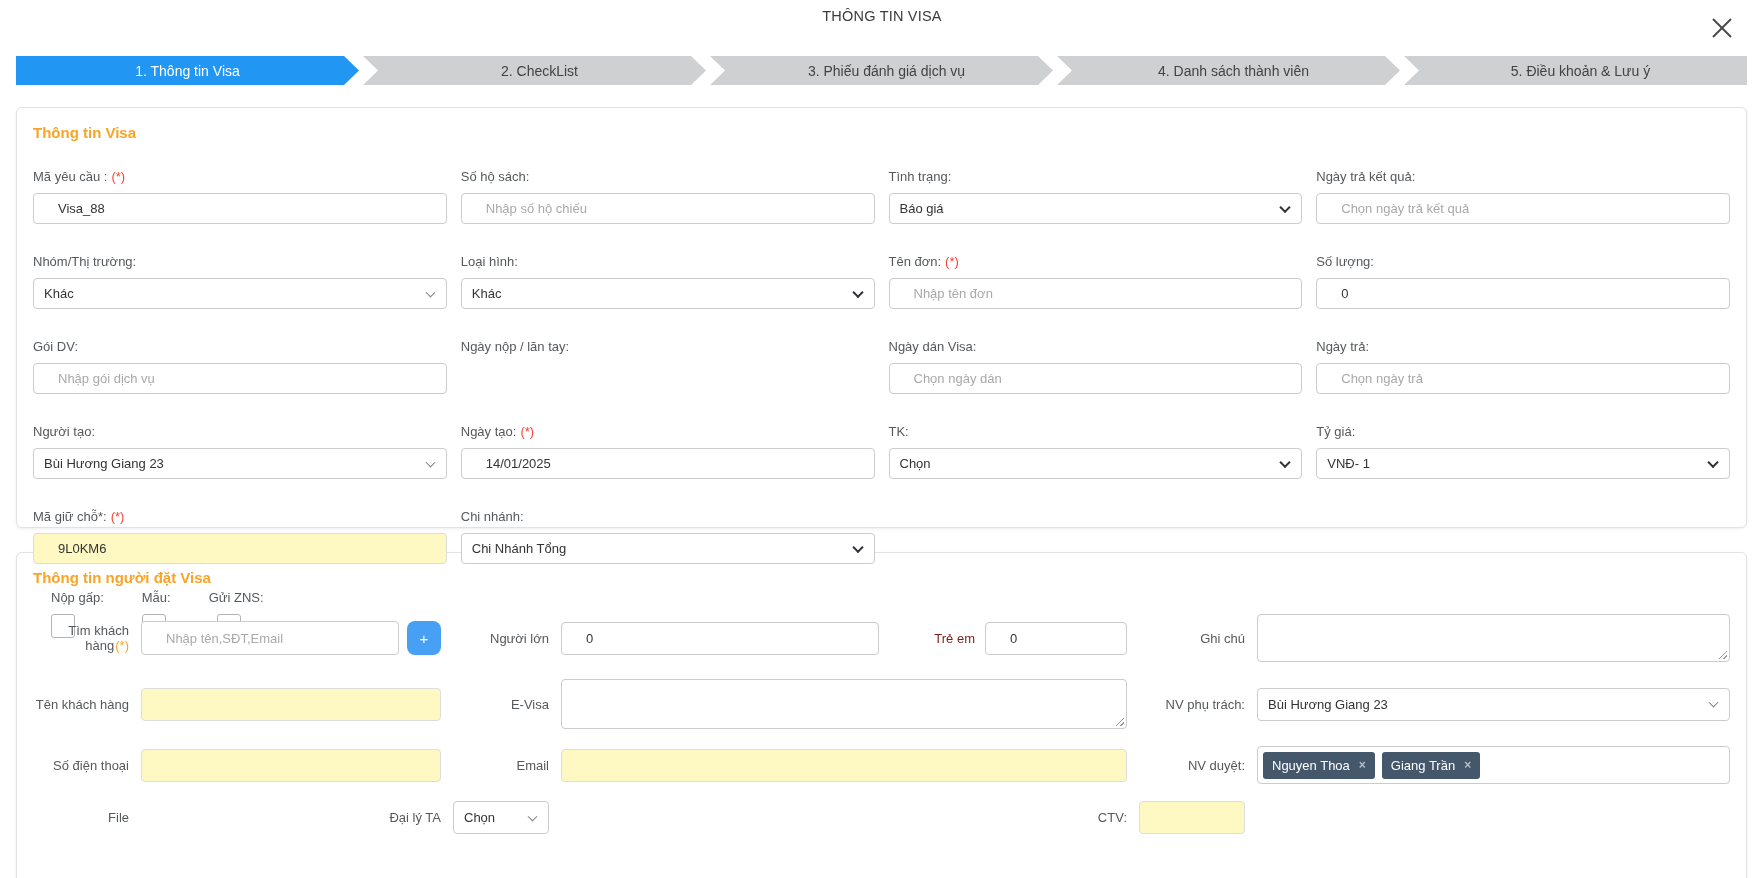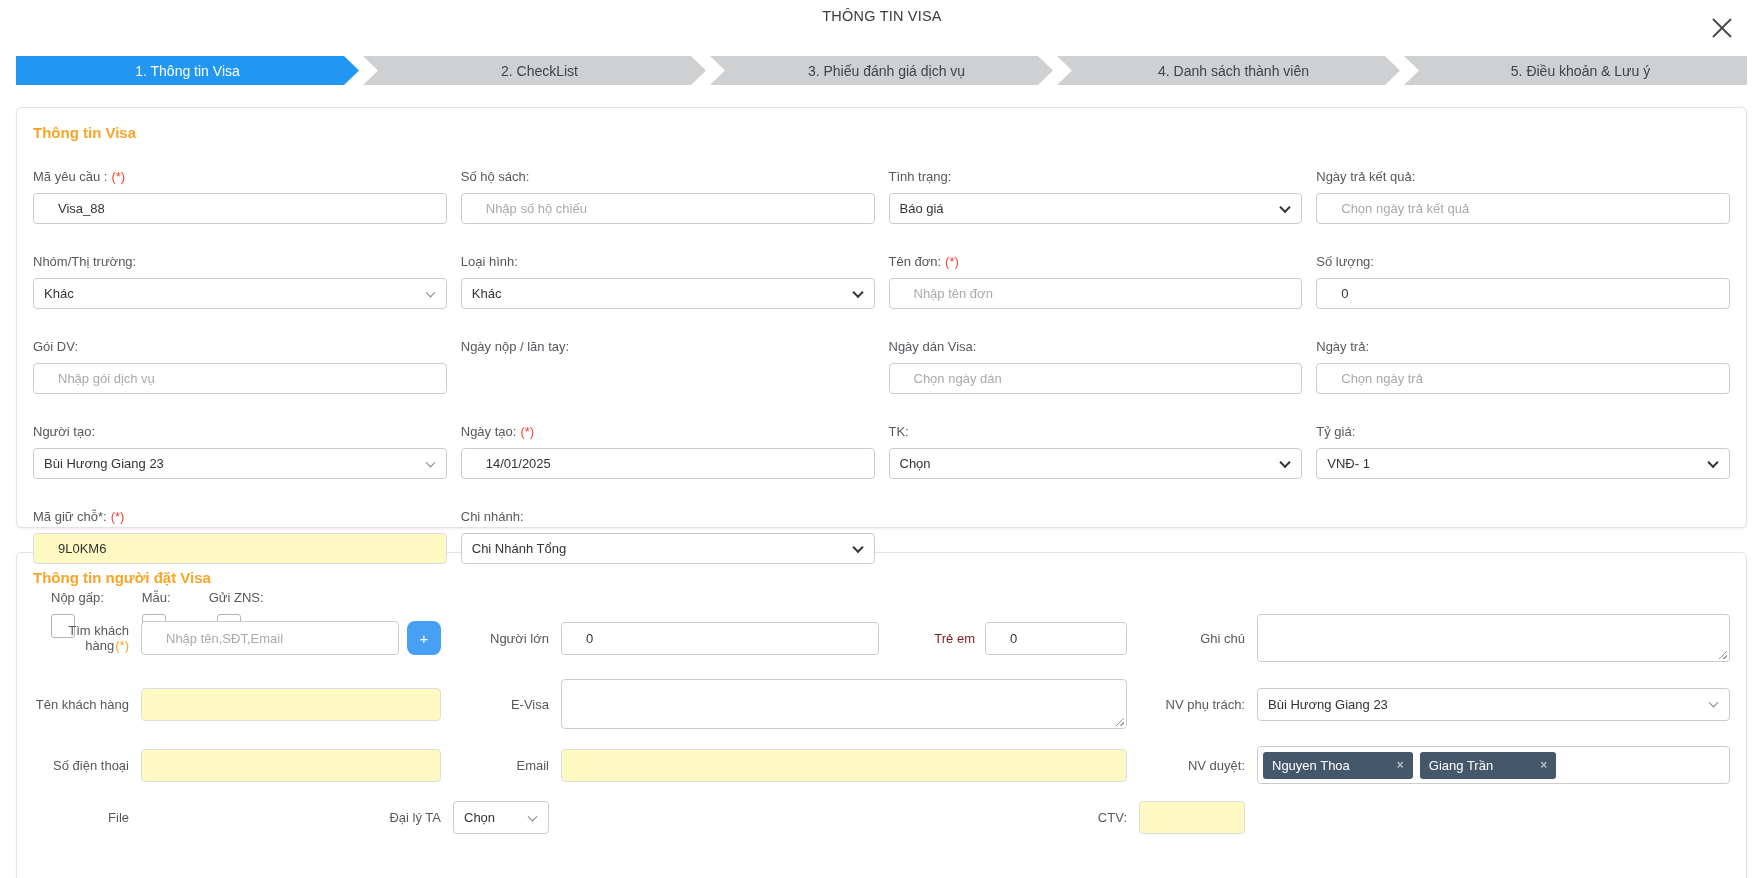--- a/index.html
+++ b/index.html
@@ -71,21 +71,21 @@
   .plus-btn { width:34px; height:34px; flex:0 0 34px; border:none; border-radius:8px;
               background:#47a0f4; color:#fff; font-size:15px; cursor:pointer; line-height:1; }
   .pax-wrap { display:flex; align-items:center; }
   .pax-wrap .inp { height:33px; }
   .inp.adults { width:318px; }
   .inp.children { width:142px; margin-left:10px; }
   .inline-label { margin-left:auto; font-size:13px; color:#7f1d1d; }
   .tagbox { width:100%; min-height:38px; border:1px solid #ccc; border-radius:4px;
             display:flex; align-items:center; gap:7px; padding:4px 5px; }
   .tag { display:flex; align-items:center; background:#44576b; color:#fff; font-size:13px;
-         border-radius:3px; padding:6px 9px; cursor:default;gap:38px; }
+         border-radius:3px; padding:6px 9px; cursor:default; }
   .tag-x { margin-left:9px; color:#b4bec8; font-size:12px; font-weight:bold; cursor:pointer; }
   .filebox { width:100%; height:33px; border:1px solid #ccc; border-radius:4px;
              display:flex; align-items:center; padding:0 8px 0 3px; background:#fff; cursor:pointer; }
   .file-btn { border:1px solid #8d8d8d; border-radius:3px; background:#efefef;
               font-size:12.5px; padding:3px 9px; color:#222; cursor:pointer;
               font-family:"Liberation Sans", sans-serif; }
   .file-status { font-size:13px; color:#333; margin-left:9px; }
   .sel.h33 { height:33px; }
 </style>
 </head>

